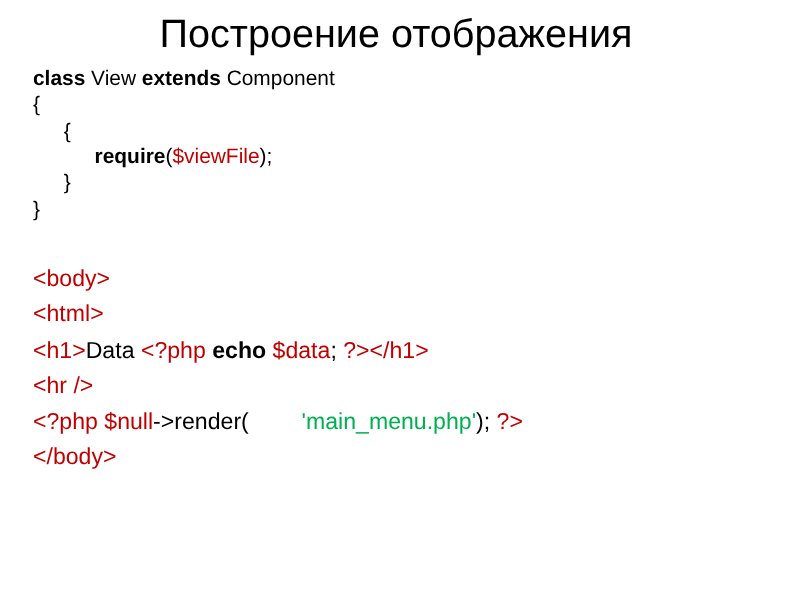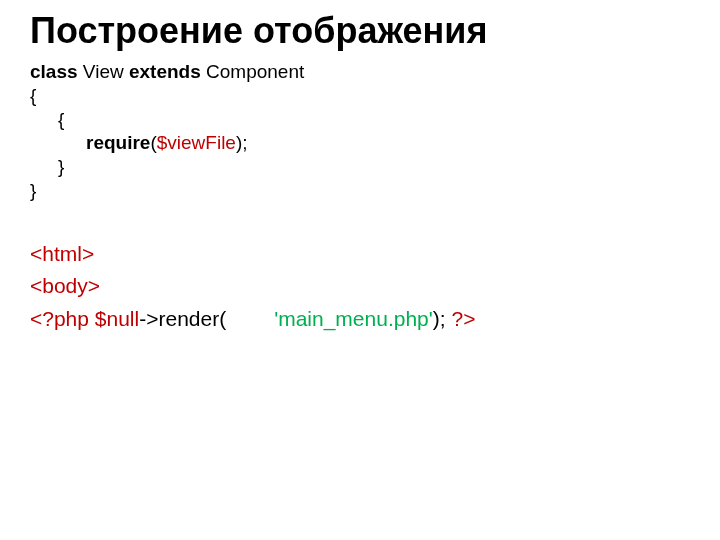--- a/index.html
+++ b/index.html
@@ -9,24 +9,24 @@
       height: 540px;
       background: white;
       font-family: Arial, sans-serif;
       overflow: hidden;
     }
     .slide {
       padding: 10px 30px;
     }
     .title {
       font-size: 36px;
-      font-weight: bold;
+      font-weight: normal;
       color: #000;
       margin: 0 0 8px 0;
-      text-align: left;
+      text-align: center;
     }
     .code-block {
       font-size: 19px;
       line-height: 1.25;
       color: #000;
       margin-bottom: 35px;
     }
     .template-block {
       font-size: 21px;
       line-height: 1.55;
@@ -49,17 +49,20 @@
   <div class="code-block">
     <div><span class="kw">class</span><span> View </span><span class="kw">extends</span><span> Component</span></div>
     <div>{</div>
     <div class="indent1">{</div>
     <div class="indent2"><span class="kw">require</span><span>(</span><span class="var">$viewFile</span><span>);</span></div>
     <div class="indent1">}</div>
     <div>}</div>
   </div>
 
   <div class="template-block">
+    <div><span class="red-tag">&lt;body&gt;</span></div>
     <div><span class="red-tag">&lt;html&gt;</span></div>
-    <div><span class="red-tag">&lt;body&gt;</span></div>
+    <div><span class="red-tag">&lt;h1&gt;</span><span>Data </span><span class="red-tag">&lt;?php </span><span class="kw">echo</span><span> </span><span class="var">$data</span><span>; </span><span class="red-tag">?&gt;</span><span class="red-close">&lt;/h1&gt;</span></div>
+    <div><span class="red-tag">&lt;hr /&gt;</span></div>
     <div><span class="red-tag">&lt;?php </span><span class="var">$null</span><span>-&gt;render(</span><span class="str">'main_menu.php'</span><span>); </span><span class="red-tag">?&gt;</span></div>
+    <div><span class="red-close">&lt;/body&gt;</span></div>
   </div>
 </div>
 
 </body></html>

